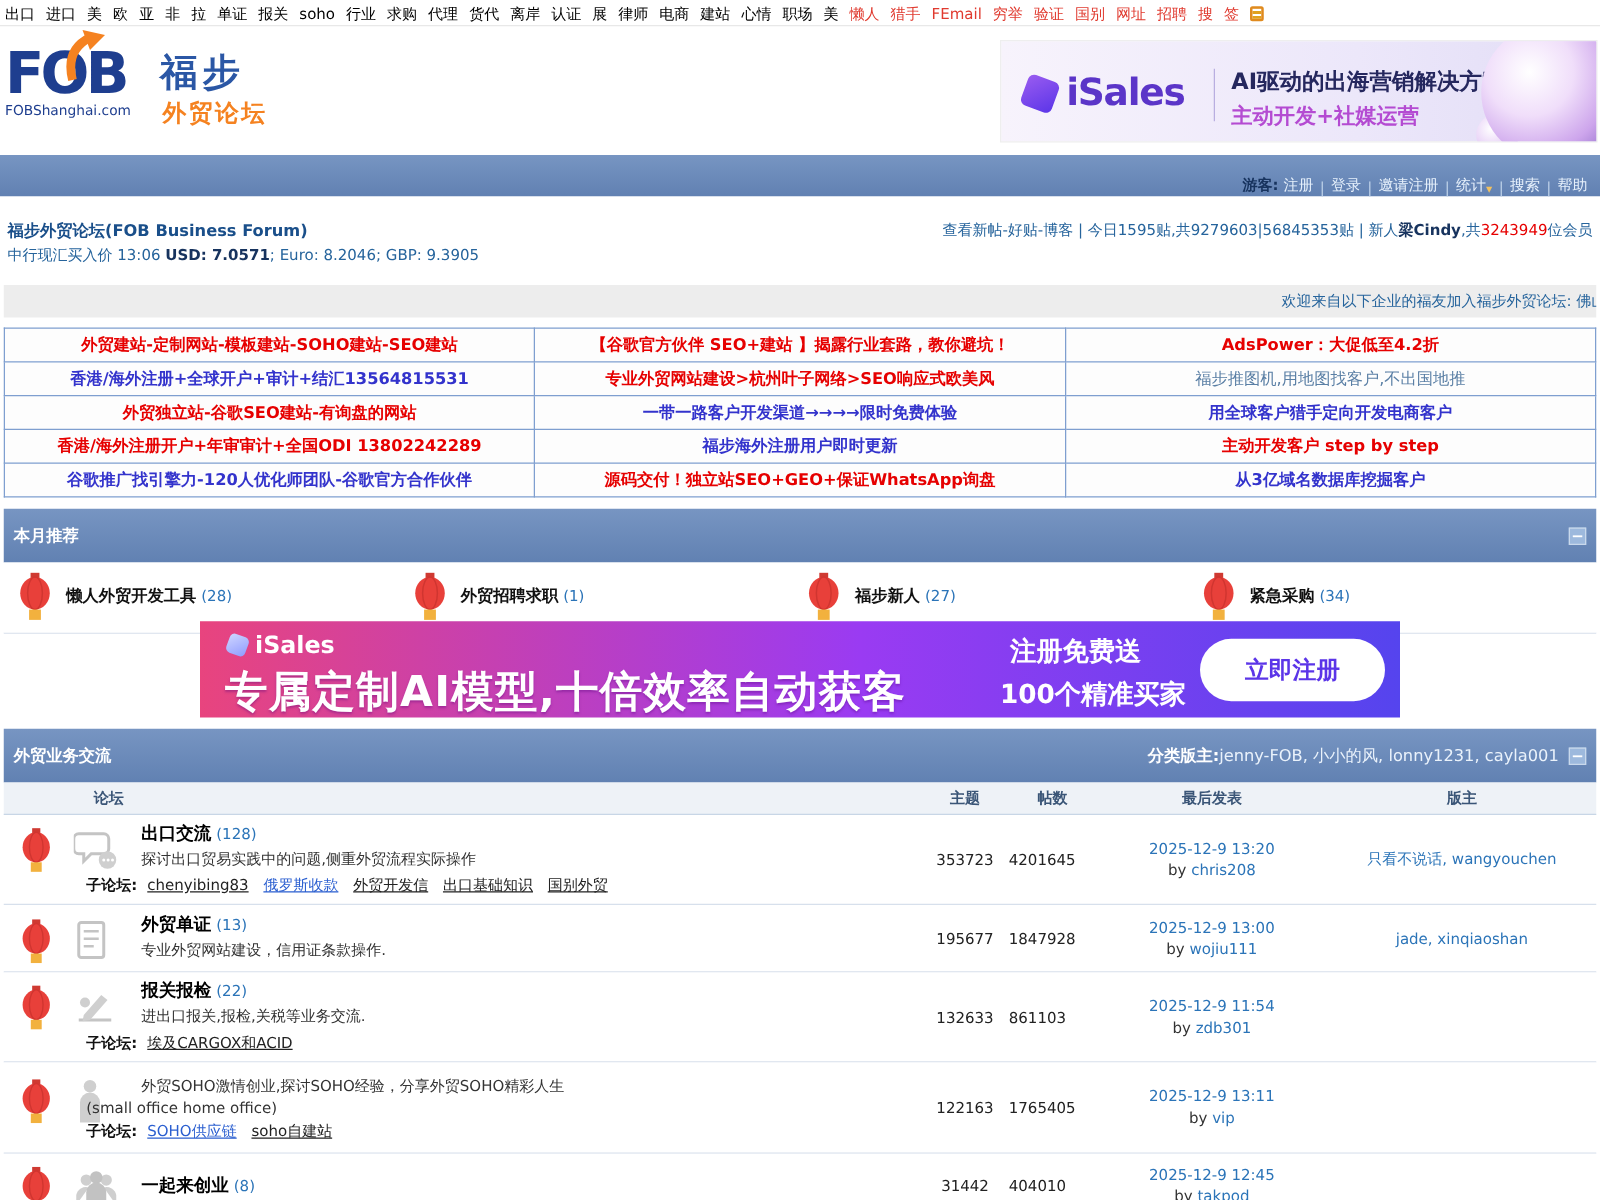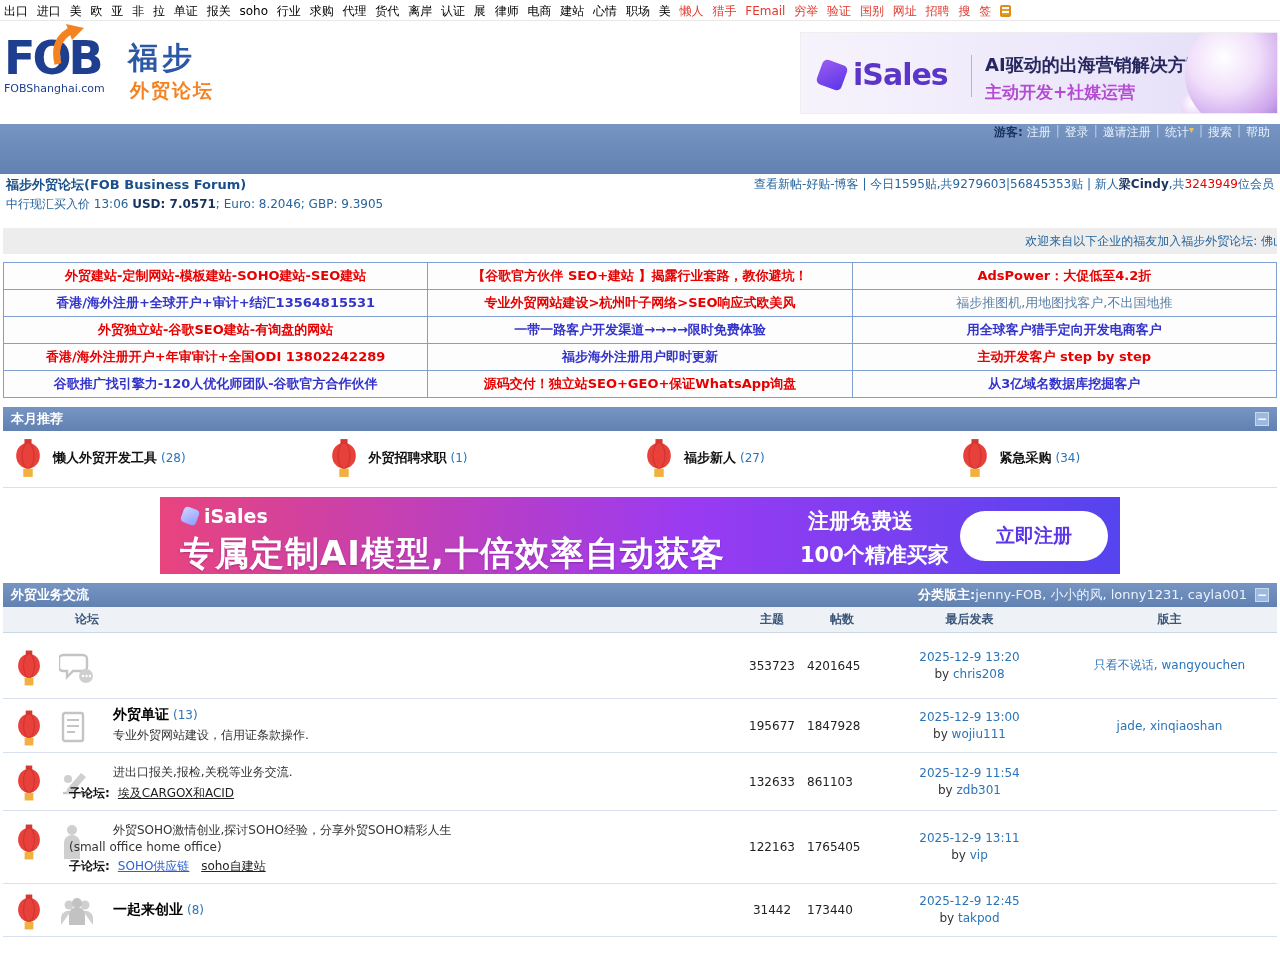--- a/index.html
+++ b/index.html
@@ -35,23 +35,23 @@
   .hb-name { font-size:30px; font-weight:bold; color:#5b35c8; letter-spacing:-1px; }
   .hb-sep { position:absolute; left:170px; top:22px; height:42px; width:1px; background:#b9aee0; }
   .hb-line1 { position:absolute; left:184px; top:20px; font-size:18px; font-weight:bold; color:#25275e; }
   .hb-line2 { position:absolute; left:184px; top:48px; font-size:17px; font-weight:bold; color:#b44bd2; }
   .hb-sphere { position:absolute; right:-18px; top:-14px; width:110px; height:110px; border-radius:50%;
                background:radial-gradient(circle at 35% 35%, #ffffff, #f0defa 35%, #cda5ec 65%, #8f6cc9 90%); }
   .hb-sphere2 { position:absolute; right:62px; top:58px; width:34px; height:34px; border-radius:50%;
                background:radial-gradient(circle at 35% 35%, #fff, #e3c8f5 60%, #b088d8); }
 
   
-  .userbar { position:absolute; top:124px; left:0; width:1280px; height:50px;
+  .userbar { position:absolute; top:124px; left:0; width:1280px; height:33px;
              background:linear-gradient(#7795c2,#6181b2); color:#dce8f7;
-             display:flex; align-items:flex-start; justify-content:flex-end; padding-right:10px; }
+             display:flex; align-items:flex-end; justify-content:flex-end; padding-right:10px; }
   .userbar .guest { color:#17335e; font-weight:bold; margin-right:4px; }
   .userbar a { color:#e6f0fb; }
   .userbar .sep { margin:0 5px; color:#bcd0e8; }
   .caret { color:#f0c060; font-size:10px; }
 
   
   .inforow1 { position:absolute; top:176px; left:6px; width:1268px; display:flex; justify-content:space-between; }
   .site-title { font-size:13px; font-weight:bold; color:#1a4f8a; }
   .stats { color:#26649c; }
   .stats a { color:#26649c; }
@@ -68,21 +68,21 @@
   
   .adtable { position:absolute; top:262px; left:3px; width:1274px; border-collapse:collapse; }
   .adtable td { border:1px solid #7f9fd0; height:27px; text-align:center; font-weight:bold;
                 font-size:13px; background:#fdfdfd; width:33.33%; }
   .adtable a { display:block; }
   .ad-red a { color:#e60000; }
   .ad-blue a { color:#3333cc; }
   .ad-muted a { color:#5a7fa5; font-weight:normal; }
 
   
-  .secbar { background:linear-gradient(#7795c2,#6181b2); color:#fff; height:24px;
+  .secbar { background:linear-gradient(#7795c2,#6181b2); color:#fff; height:43px;
             display:flex; align-items:center; padding:0 8px; font-weight:bold; font-size:13px; }
   .secbar .right { margin-left:auto; display:flex; align-items:center; font-weight:bold; }
   .secbar .right a { color:#eaf2fb; font-weight:normal; }
   .collapse-box { display:inline-block; width:14px; height:14px; margin-left:8px; background:#9db9dd;
                   color:#fff; text-align:center; line-height:12px; font-weight:bold; font-size:12px;
                   border:1px solid #c9d9ec; }
 
   
   .recommend { position:absolute; top:407px; left:3px; width:1274px; border-bottom:1px solid #d7e0ec; }
   .rec-items { display:flex; background:#fff; padding:8px 0 10px 12px; }
@@ -353,20 +353,25 @@
               <rect x="7" y="25" width="8" height="7" fill="#f2b13e"></rect>
             </svg>
           <svg class="ficon" width="36" height="34" viewBox="0 0 36 34">
               <path d="M4 4 h20 a4 4 0 0 1 4 4 v8 a4 4 0 0 1 -4 4 h-10 l-6 6 v-6 h-4 a4 4 0 0 1 -4 -4 v-8 a4 4 0 0 1 4 -4z" fill="none" stroke="#c4c4c4" stroke-width="2.4"></path>
               <circle cx="27" cy="25" r="7" fill="#cfcfcf"></circle>
               <circle cx="24" cy="25" r="1.2" fill="#fff"></circle>
               <circle cx="27.5" cy="25" r="1.2" fill="#fff"></circle>
               <circle cx="31" cy="25" r="1.2" fill="#fff"></circle>
             </svg>
         </div>
+        <div class="f-body">
+          <div class="f-title"><a>出口交流</a><span class="f-count">(128)</span></div>
+          <div class="f-desc">探讨出口贸易实践中的问题,侧重外贸流程实际操作</div>
+          <div class="f-sub"><span class="sublbl">子论坛:</span><span><a class="dk">chenyibing83</a> <a class="bl">俄罗斯收款</a> <a class="dk">外贸开发信</a> <a class="dk">出口基础知识</a> <a class="dk">国别外贸</a></span></div>
+        </div>
       </div>
       <div class="n-topics">353723</div>
       <div class="n-posts">4201645</div>
       <div class="n-last"><a>2025-12-9 13:20</a><br><span class="byl">by</span> <a>chris208</a></div>
       <div class="n-mods"><a>只看不说话, wangyouchen</a></div>
     </div>
 
     <div class="frow" style="min-height:54px">
       <div class="f-main">
         <div class="f-icons">
@@ -403,20 +408,21 @@
               <ellipse cx="11" cy="14" rx="5" ry="11" fill="none" stroke="#d03530"></ellipse>
               <rect x="7" y="25" width="8" height="7" fill="#f2b13e"></rect>
             </svg>
           <svg class="ficon" width="34" height="32" viewBox="0 0 34 32">
               <path d="M4 26 h26" stroke="#c4c4c4" stroke-width="2.4"></path>
               <path d="M8 22 L22 6 l5 4 -14 16 -6 1z" fill="#cfcfcf"></path>
               <circle cx="9" cy="12" r="4" fill="#cfcfcf"></circle>
             </svg>
         </div>
         <div class="f-body">
+          <div class="f-title"><a>报关报检</a><span class="f-count">(22)</span></div>
           <div class="f-desc">进出口报关,报检,关税等业务交流.</div>
           <div class="f-sub"><span class="sublbl">子论坛:</span><span><a class="dk">埃及CARGOX和ACID</a></span></div>
         </div>
       </div>
       <div class="n-topics">132633</div>
       <div class="n-posts">861103</div>
       <div class="n-last"><a>2025-12-9 11:54</a><br><span class="byl">by</span> <a>zdb301</a></div>
       <div class="n-mods"><a></a></div>
     </div>
 
@@ -462,19 +468,19 @@
               <path d="M2 28 v-8 a8 8 0 0 1 10 -6" fill="#cfcfcf"></path>
               <path d="M34 28 v-8 a8 8 0 0 0 -10 -6" fill="#cfcfcf"></path>
               <path d="M10 28 V18 a8 8 0 0 1 16 0 v10z" fill="#c2c2c2"></path>
             </svg>
         </div>
         <div class="f-body">
           <div class="f-title"><a>一起来创业</a><span class="f-count">(8)</span></div>
         </div>
       </div>
       <div class="n-topics">31442</div>
-      <div class="n-posts">173440</div>
+      <div class="n-posts">404010</div>
       <div class="n-last"><a>2025-12-9 12:45</a><br><span class="byl">by</span> <a>takpod</a></div>
       <div class="n-mods"><a></a></div>
     </div>
 
   </div>
 </div>
 
 </body></html>

